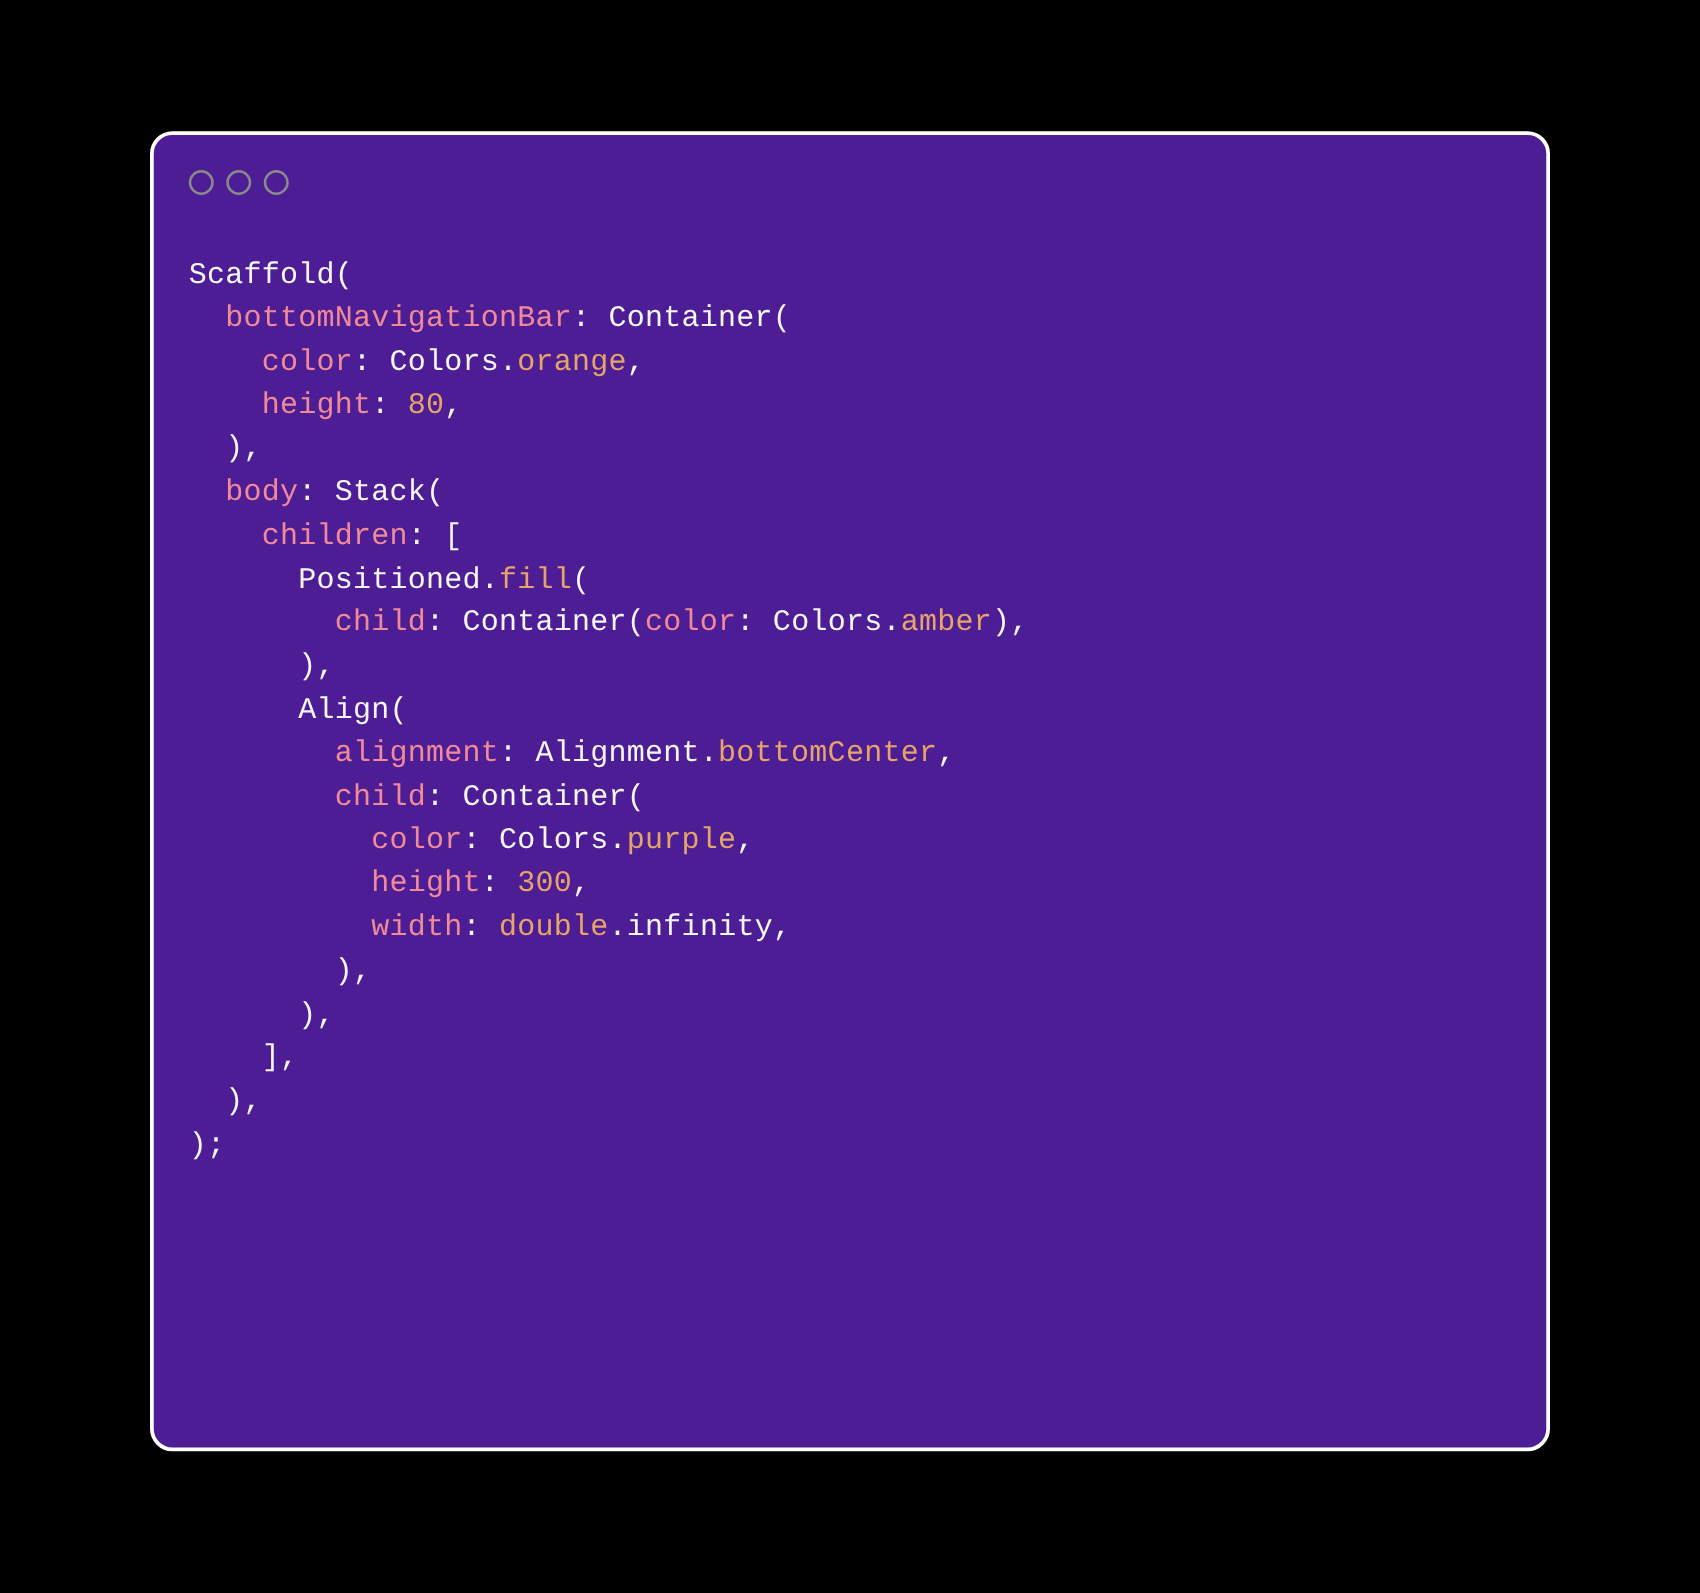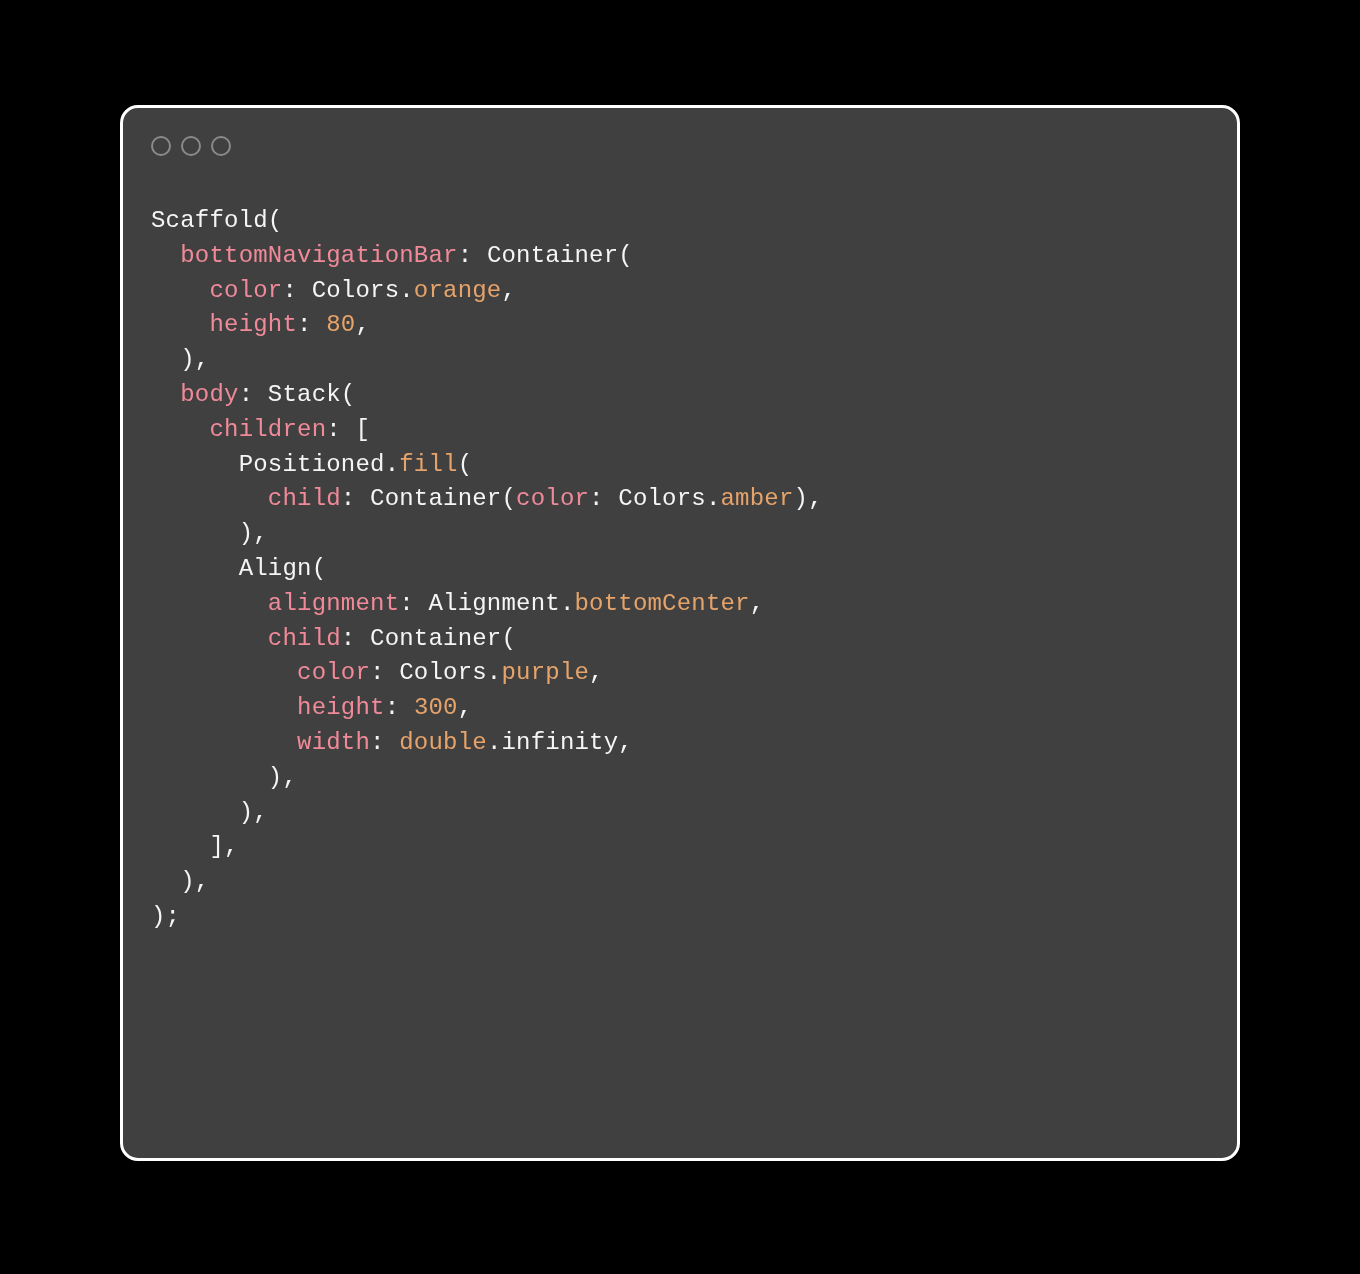--- a/index.html
+++ b/index.html
@@ -8,21 +8,21 @@
     height: 1274px;
     background: #000000;
     font-family: ui-monospace, "SF Mono", "Menlo", "Consolas", "Liberation Mono", monospace;
   }
   .window {
     position: absolute;
     left: 120px;
     top: 105px;
     width: 1120px;
     height: 1056px;
-    background: #404040;
+    background: #4c1d95;
     border: 3px solid #ffffff;
     border-radius: 18px;
     padding: 28px 28px 28px 28px;
   }
   .traffic-lights {
     display: flex;
     gap: 10px;
     margin-bottom: 48px;
   }
   .traffic-light {

